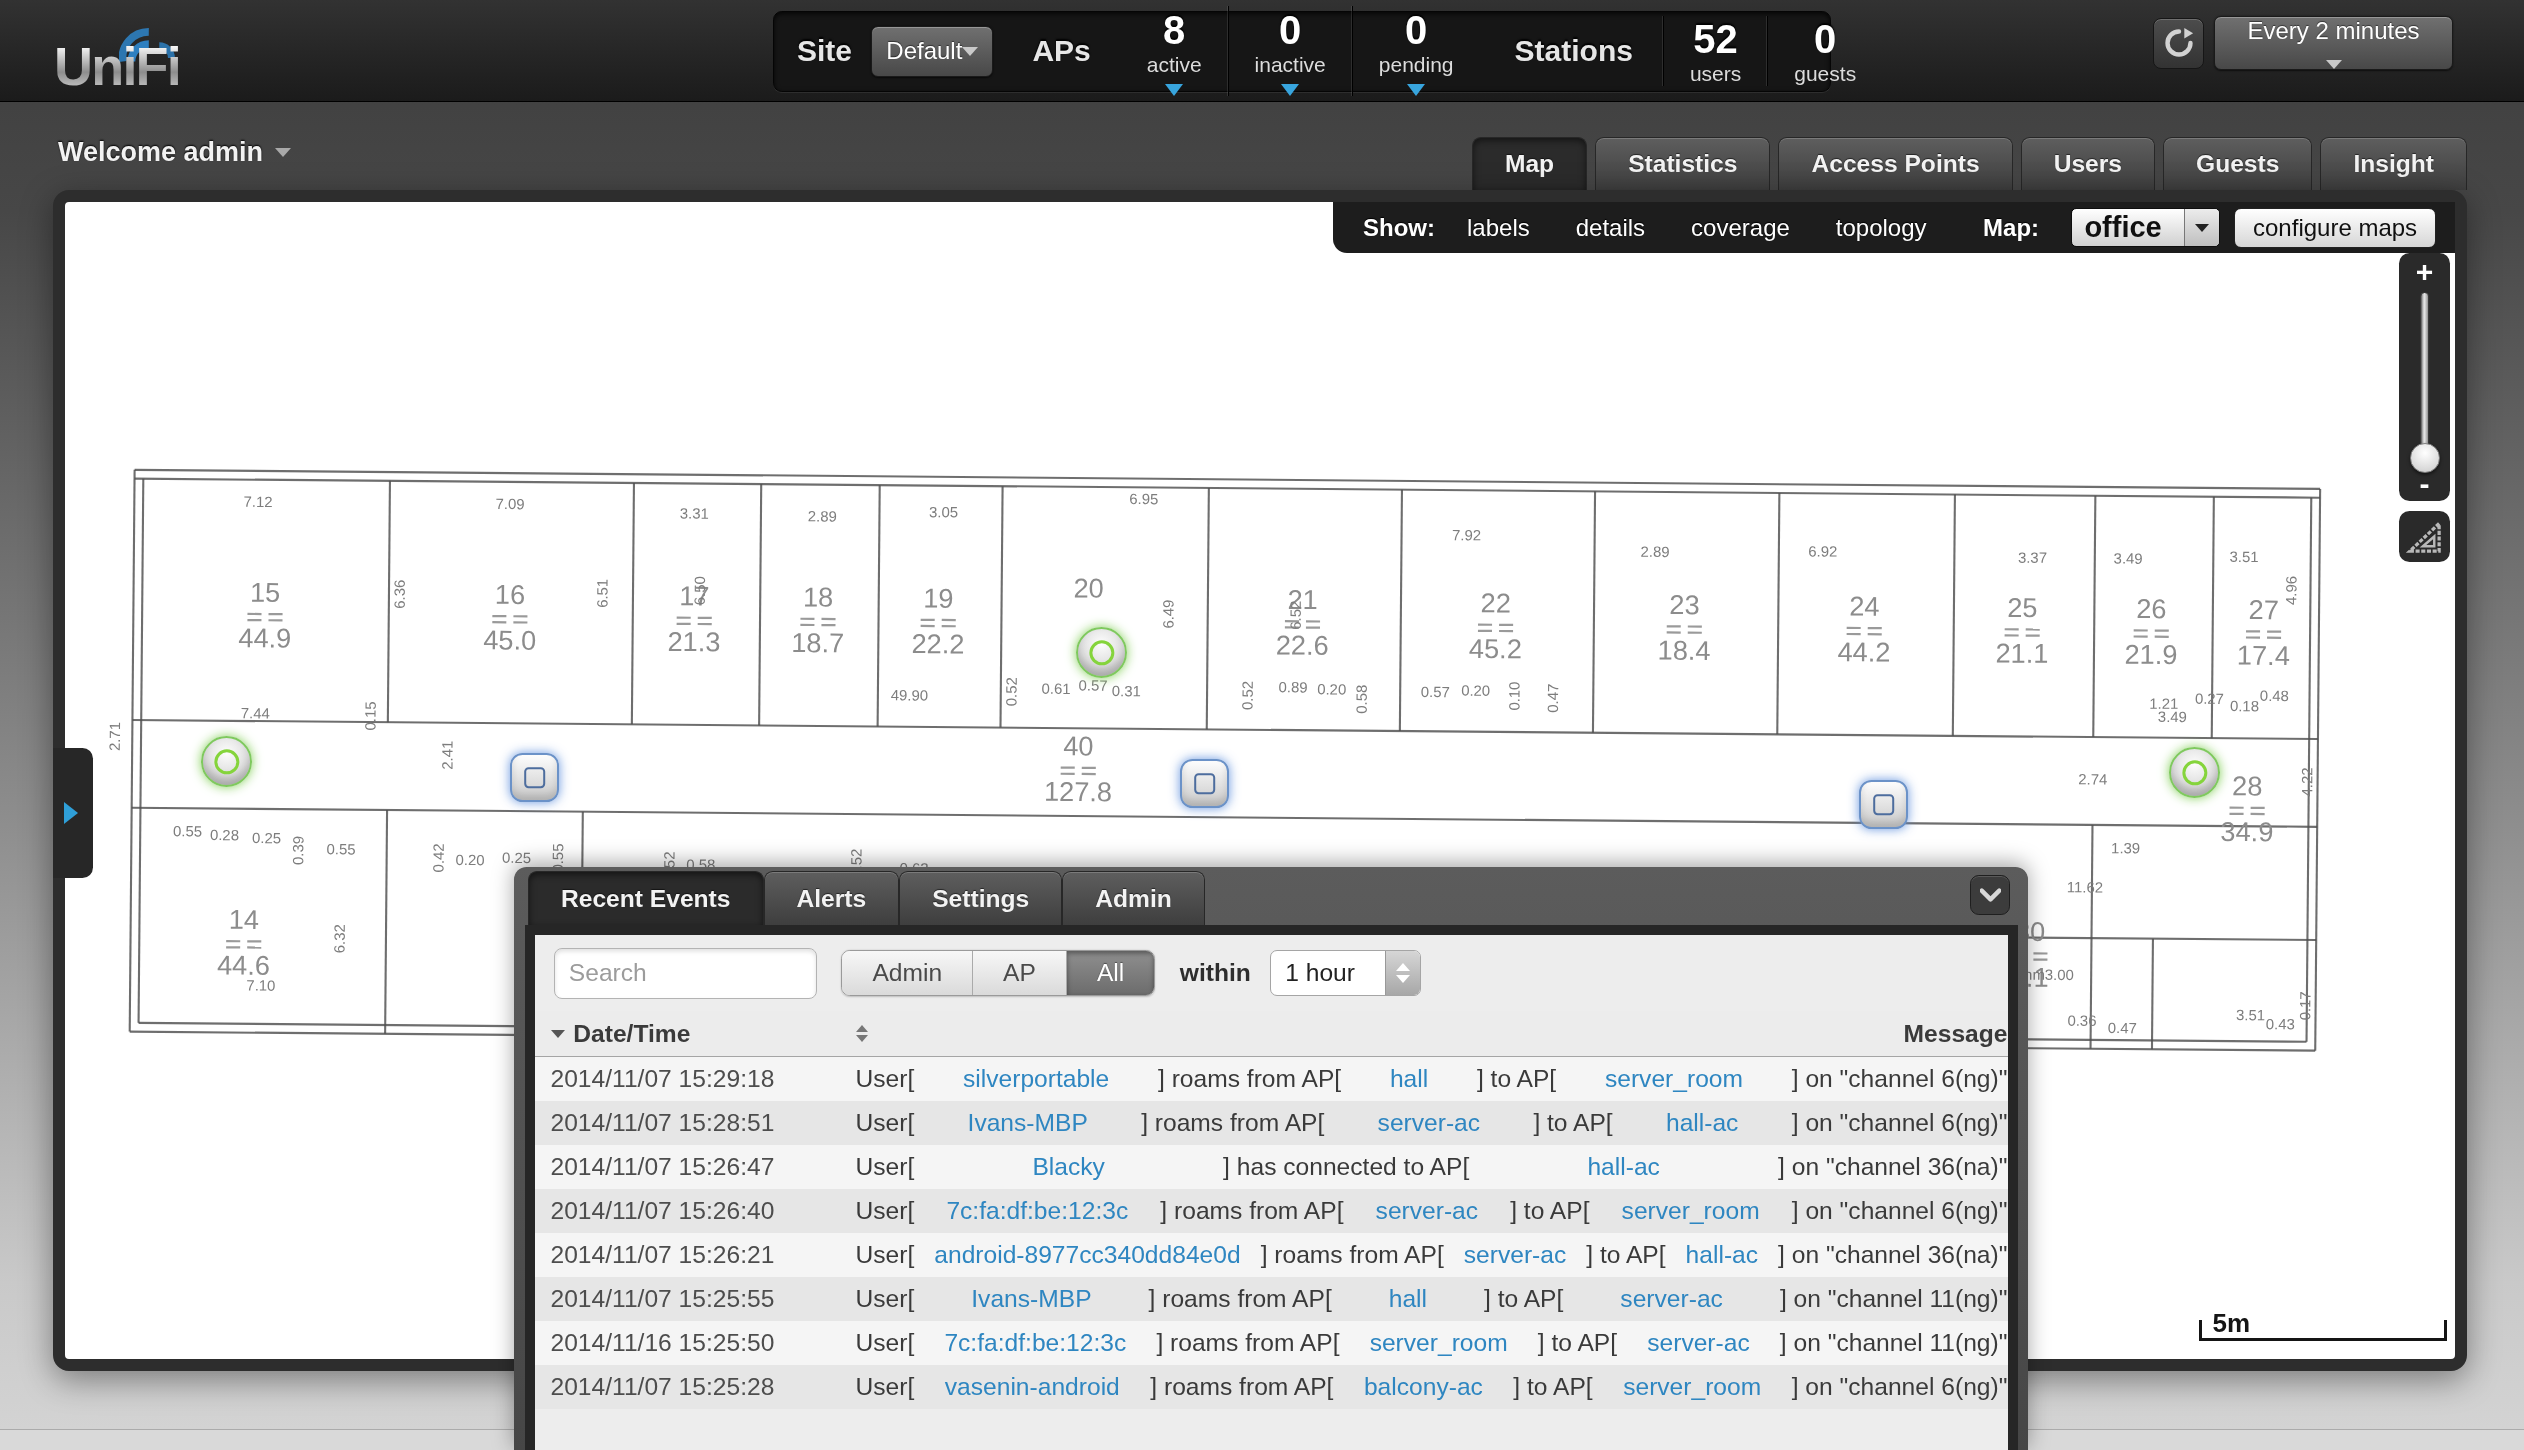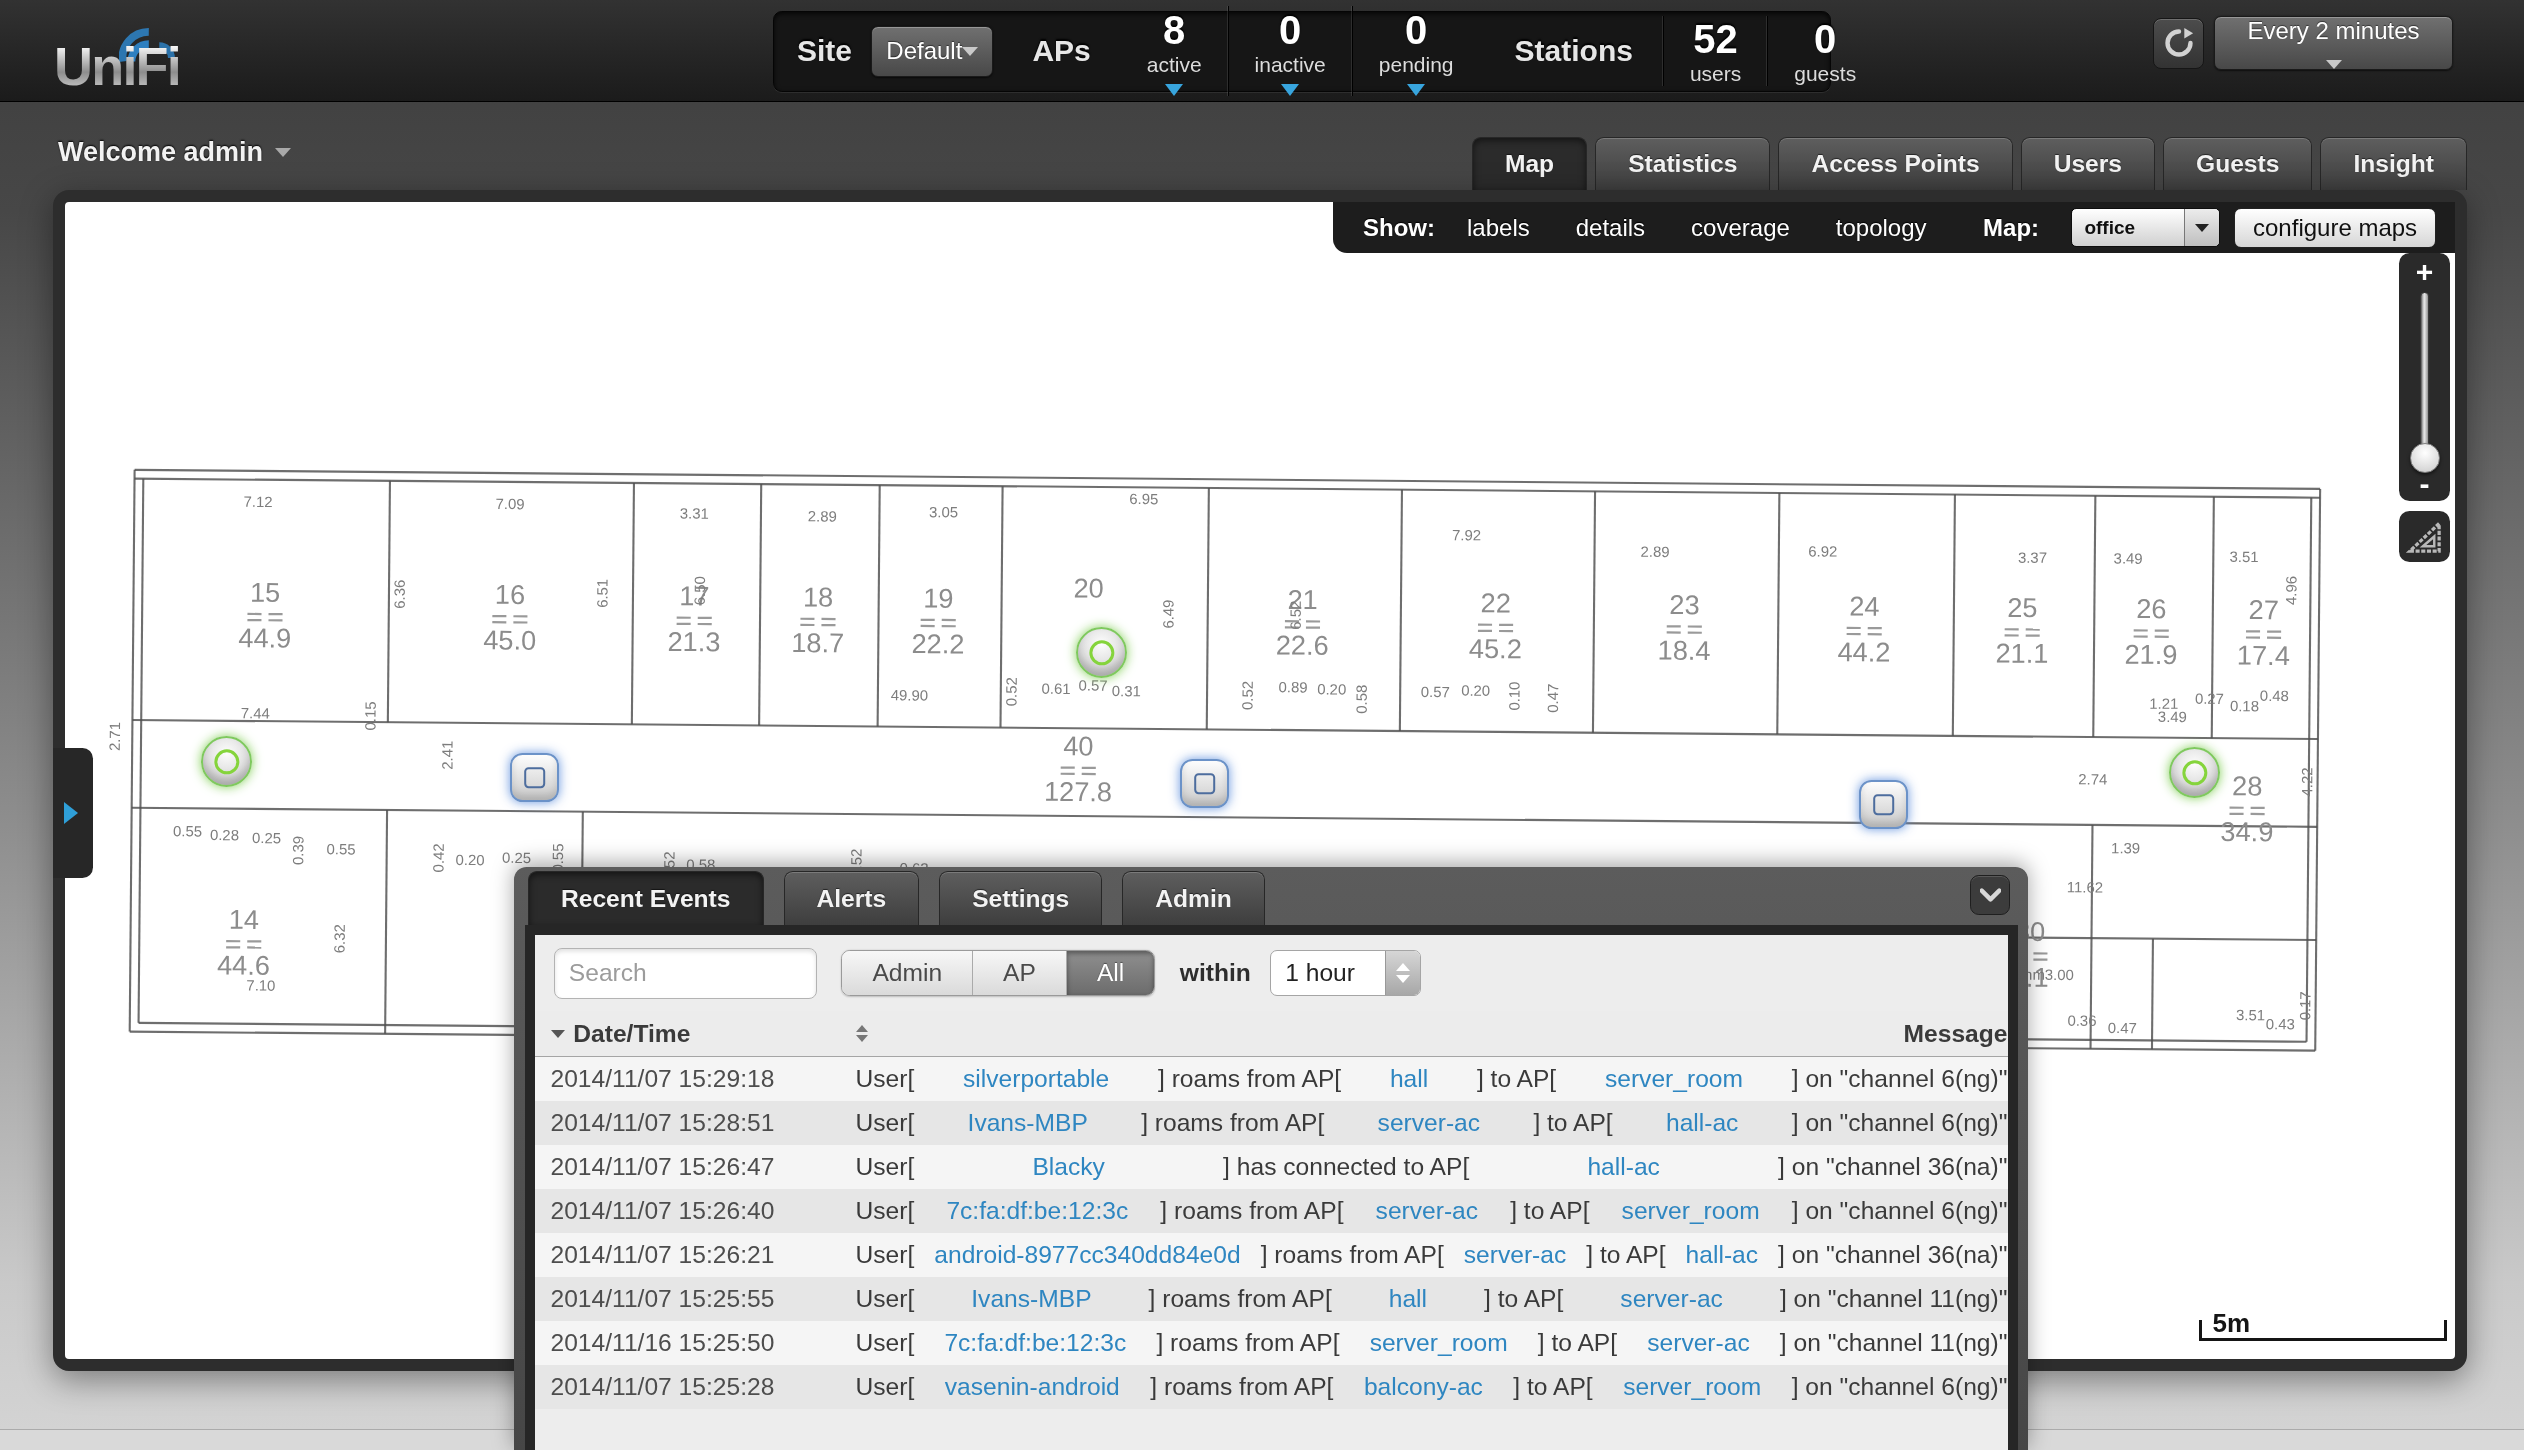--- a/index.html
+++ b/index.html
@@ -54,21 +54,21 @@
     background:#fff; border:12.3px solid #2d2d2d; border-radius:16px;
     box-shadow:0 8.8px 32px rgba(0,0,0,.4); }
   .map-inner { position:absolute; inset:0; overflow:hidden; }
   .map-toolbar { position:absolute; right:0; top:0; width:1122px; height:51px;
     background:#1d1d1d; border-radius:0 0 0 14px; display:flex; align-items:center; padding:0 19.3px 0 30px;
     color:#fff; z-index:5; }
   .mt-label { font-size:24px; font-weight:bold; margin-right:32px; text-shadow:0 -0.9px 0.9px #000; }
   .mt-link { font-size:24px; margin-right:46px; cursor:pointer; text-shadow:0 -0.9px 0.9px #000; }
   .lt-select { width:186px; height:39px; background:linear-gradient(#ffffff,#d0d0d0);
     border:0.9px solid #0e0e0e; border-radius:5.3px; display:flex; align-items:stretch; overflow:hidden; margin-right:14px; }
-  .lt-select .val { flex:1; display:flex; align-items:center; padding-left:12.3px; font-size:19px; font-weight:bold; color:#101010;border-radius:13px; }
+  .lt-select .val { flex:1; display:flex; align-items:center; padding-left:12.3px; font-size:29px; font-weight:bold; color:#101010;border-radius:13px; }
   .lt-select .arr { width:35px; border-left:0.9px solid #777; display:flex; align-items:center; justify-content:center;
     background:linear-gradient(#ececec,#bfbfbf); }
   .lt-select .arr .caret-dn { border-top-color:#222; border-left-width:7px; border-right-width:7px; border-top-width:8.8px; }
   .lt-btn { height:40px; padding:0 17.6px; background:linear-gradient(#ffffff,#d6d6d6); border:0.9px solid #222;
     border-radius:7px; display:flex; align-items:center; font-size:24px; color:#101010;
     box-shadow:inset 0 0.9px 0 #fff; white-space:nowrap; }
   .floorplan { position:absolute; inset:0; }
   .dev { position:absolute; z-index:4; }
   .dev-circle { width:51px; height:51px; border-radius:50%;
     background:radial-gradient(circle at 50% 32%,#fdfdfd,#dedede 55%,#b5b5b5);
@@ -98,21 +98,21 @@
     border-left:3.5px solid #151515; border-right:3.5px solid #151515; border-bottom:3.5px solid #151515; z-index:4; }
   .scalebar .lbl { position:absolute; left:10.5px; top:-12.3px; font-size:26px; font-weight:bold; color:#151515; }
   .expander { position:absolute; left:53px; top:748px; width:40px; height:130px; background:#272727;
     border-radius:0 10.5px 10.5px 0; z-index:6; }
   .expander::after { content:""; position:absolute; left:10.5px; top:50%; transform:translateY(-50%);
     width:0; height:0; border-top:11.4px solid transparent; border-bottom:11.4px solid transparent; border-left:14px solid #2f9fd8; }
   
   .epanel { position:absolute; left:514px; top:867px; width:1514px; height:583px;
     background:linear-gradient(#5c5c5c,#464646); border-radius:12.3px 12.3px 0 0;
     box-shadow:0 -3.5px 21px rgba(0,0,0,.35); z-index:10; }
-  .epanel-tabs { position:absolute; left:14px; top:4.4px; display:flex; gap:20px; align-items:flex-end; }
+  .epanel-tabs { position:absolute; left:14px; top:4.4px; display:flex; gap:0; align-items:flex-end; }
   .epanel-tabs .tab { height:54px; font-size:24.6px; }
   .collapse-btn { position:absolute; right:17.6px; top:8px; width:40px; height:40px; background:#3c3c3c;
     border:1.8px solid #1f1f1f; border-radius:8.8px; display:flex; align-items:center; justify-content:center;
     box-shadow:inset 0 0.9px 0 rgba(255,255,255,.15); }
   .panel-body { position:absolute; left:10.5px; right:10.5px; top:58px; bottom:0;
     border:10.5px solid #262626; border-bottom:none; background:#ededed;
     display:flex; flex-direction:column; overflow:hidden; }
   .filter-row { height:76px; display:flex; align-items:center; padding:0 19.3px; gap:24.6px; flex:none; }
   .search-input { width:263px; height:51px; border:0.9px solid #b3b3b3; border-radius:8px; background:#fff;
     font-size:24.6px; padding:0 14px; color:#0c4a6e; box-shadow:inset 0 2.6px 4.4px rgba(0,0,0,.12);

